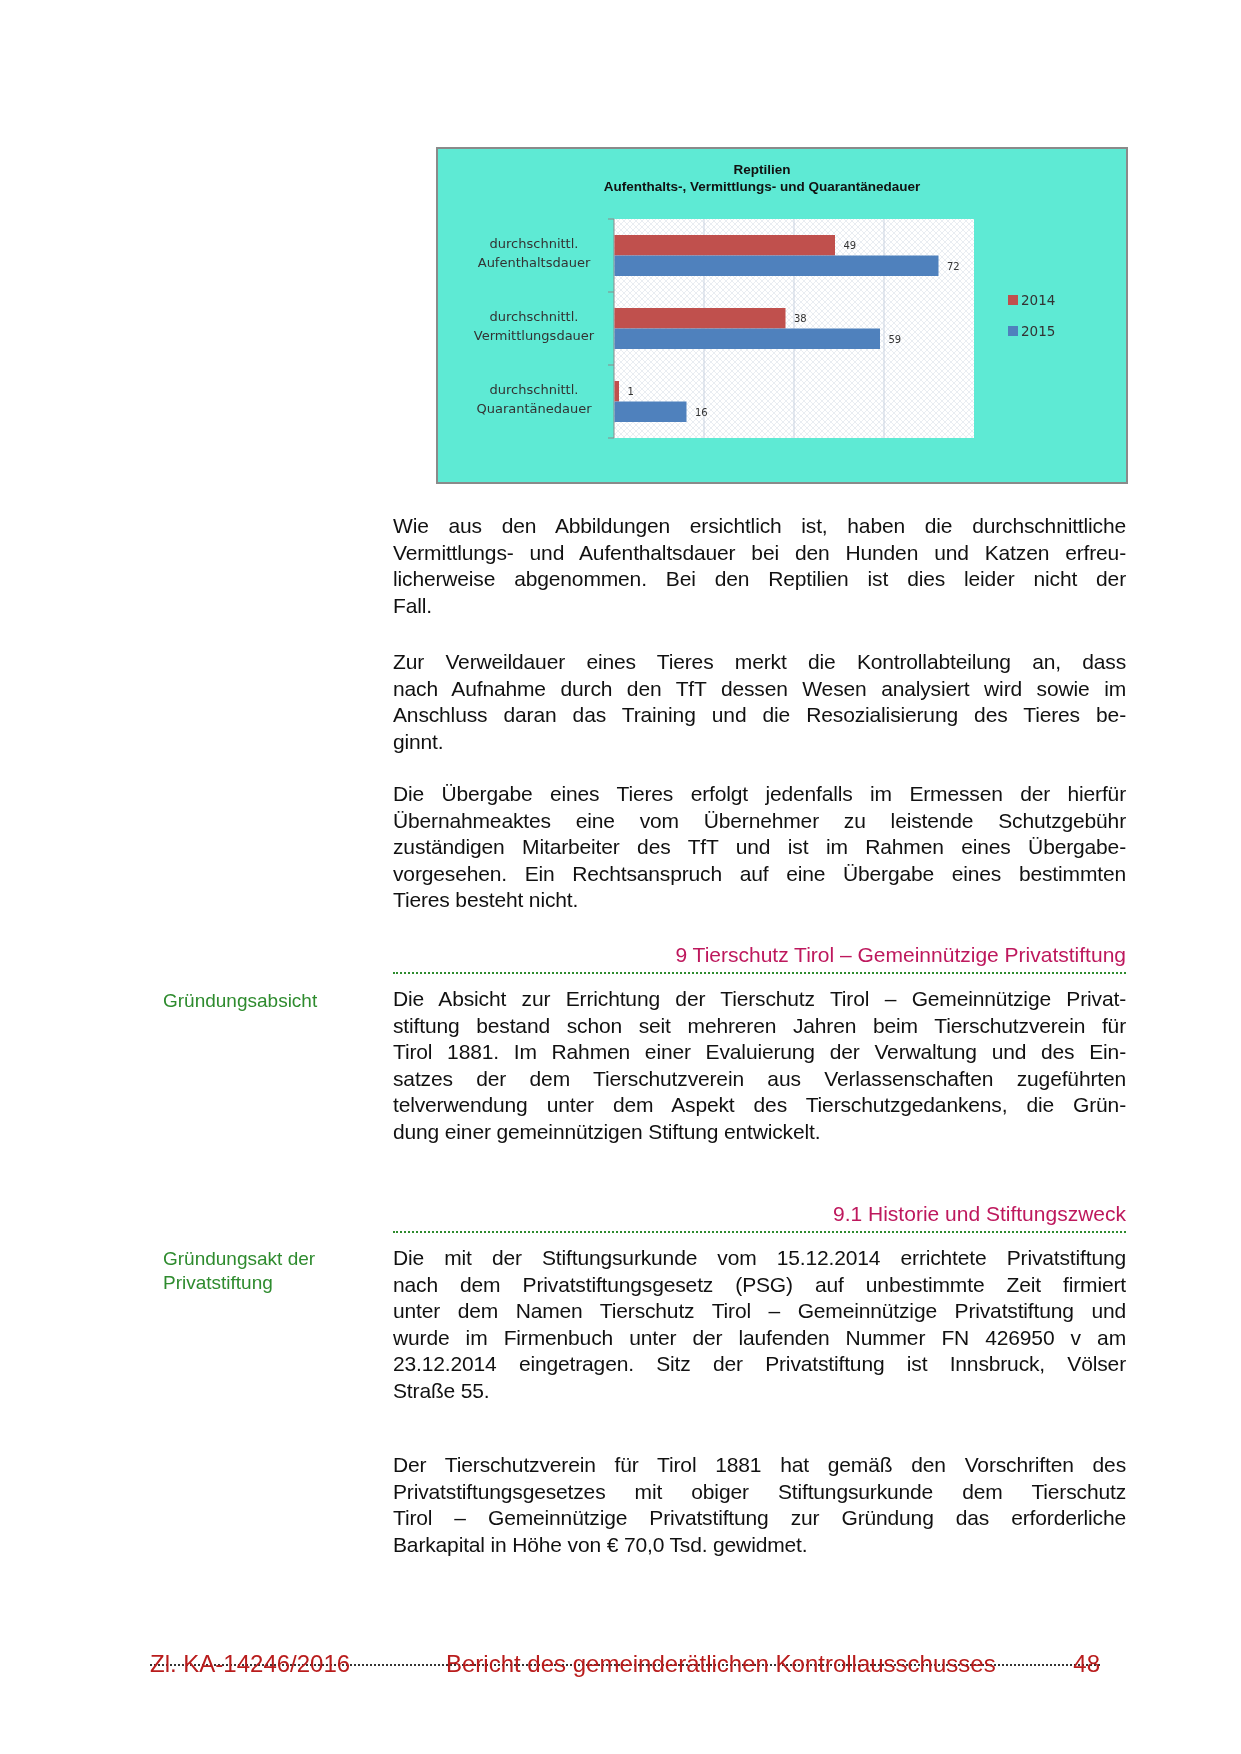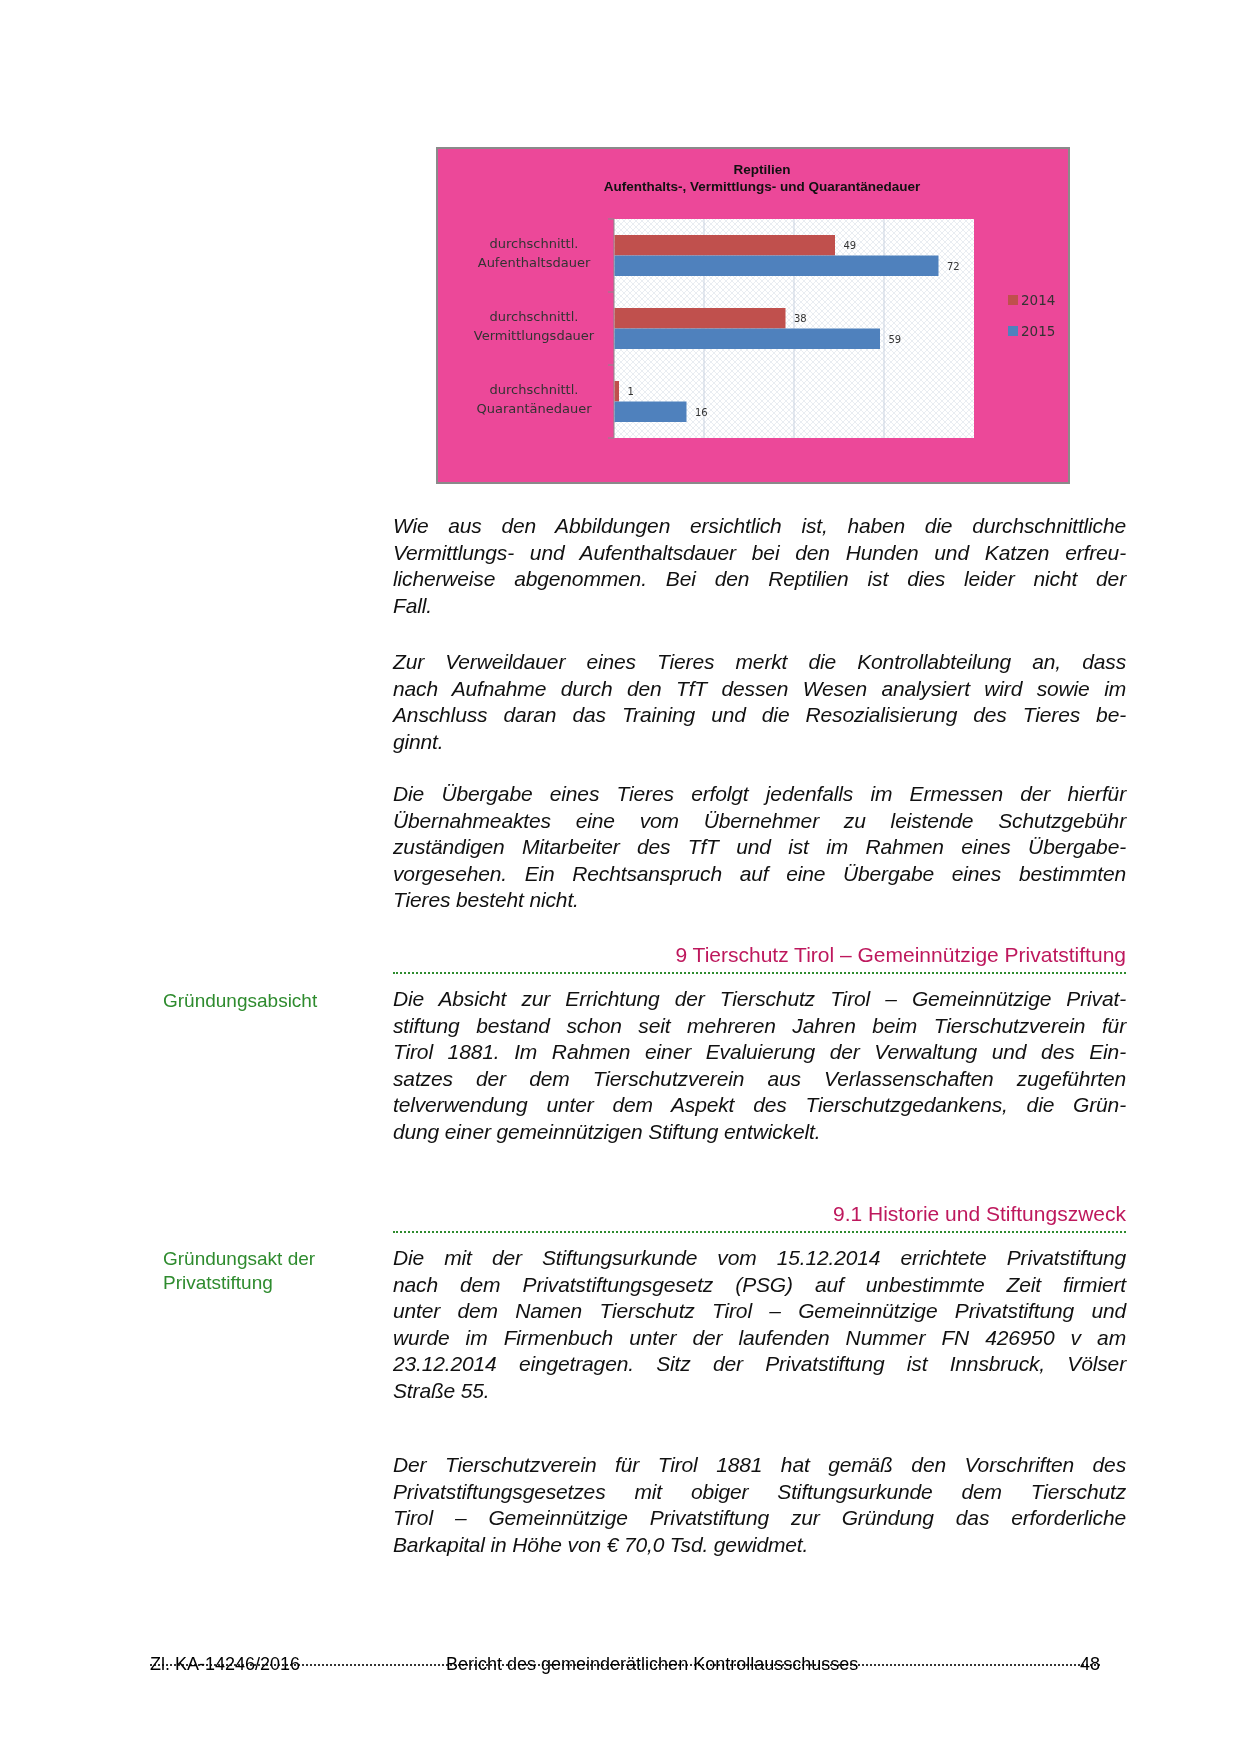--- a/index.html
+++ b/index.html
@@ -1,41 +1,41 @@
 <!DOCTYPE html>
 <html><head>
 <meta charset="utf-8">
 <style>
   html, body { margin: 0; padding: 0; background: #ffffff; }
   body { width: 1241px; height: 1754px; position: relative; overflow: hidden;
          font-family: "Liberation Sans", sans-serif; color: #111; }
   .abs { position: absolute; }
 
   
-  #chart-box { left: 436px; top: 147px; width: 634px; height: 337px;
-               border: 2px solid #8a8a8a; box-sizing: border-box; background: #ec4899; }
+  #chart-box { left: 436px; top: 147px; width: 692px; height: 337px;
+               border: 2px solid #8a8a8a; box-sizing: border-box; background: #5eead4; }
   #chart-svg { position: absolute; left: 0; top: 0; }
 
   
   .para { position: absolute; left: 393px; width: 733px; font-size: 21px;
           line-height: 26.6px; text-align: justify; letter-spacing: -0.15px; }
-  .para .line { display: block; text-align: justify; text-align-last: justify; white-space: nowrap; height: 26.6px; font-style: italic; }
+  .para .line { display: block; text-align: justify; text-align-last: justify; white-space: nowrap; height: 26.6px; }
   .para .line.last { text-align-last: left; }
 
   .heading { position: absolute; left: 393px; width: 733px; text-align: right;
              color: #be185d; font-size: 21px; line-height: 26px; }
   .dotline { position: absolute; left: 393px; width: 733px; height: 0;
              border-top: 2px dotted #2e8b2e; }
 
   .sidebar { position: absolute; left: 163px; width: 220px; color: #2e8b2e;
              font-size: 19px; line-height: 24px; }
 
   .footer-dots { position: absolute; left: 150px; width: 950px; height: 0;
                  border-top: 2px dotted #333; top: 1664px; }
-  .footer-text { position: absolute; top: 1653px; font-size: 18px; color: #000000; line-height: 22px; }
+  .footer-text { position: absolute; top: 1653px; font-size: 24px; color: #b91c1c; line-height: 22px; }
 </style>
 </head>
 <body>
 
 <div id="chart-box" class="abs">
   <svg id="chart-svg" width="634" height="337">
     <defs>
       <pattern id="hatch" width="6" height="6" patternUnits="userSpaceOnUse">
         <rect width="6" height="6" fill="#ffffff"></rect>
         <path d="M0,0 L6,6 M6,0 L0,6" stroke="#e3e8ef" stroke-width="0.8"></path>

